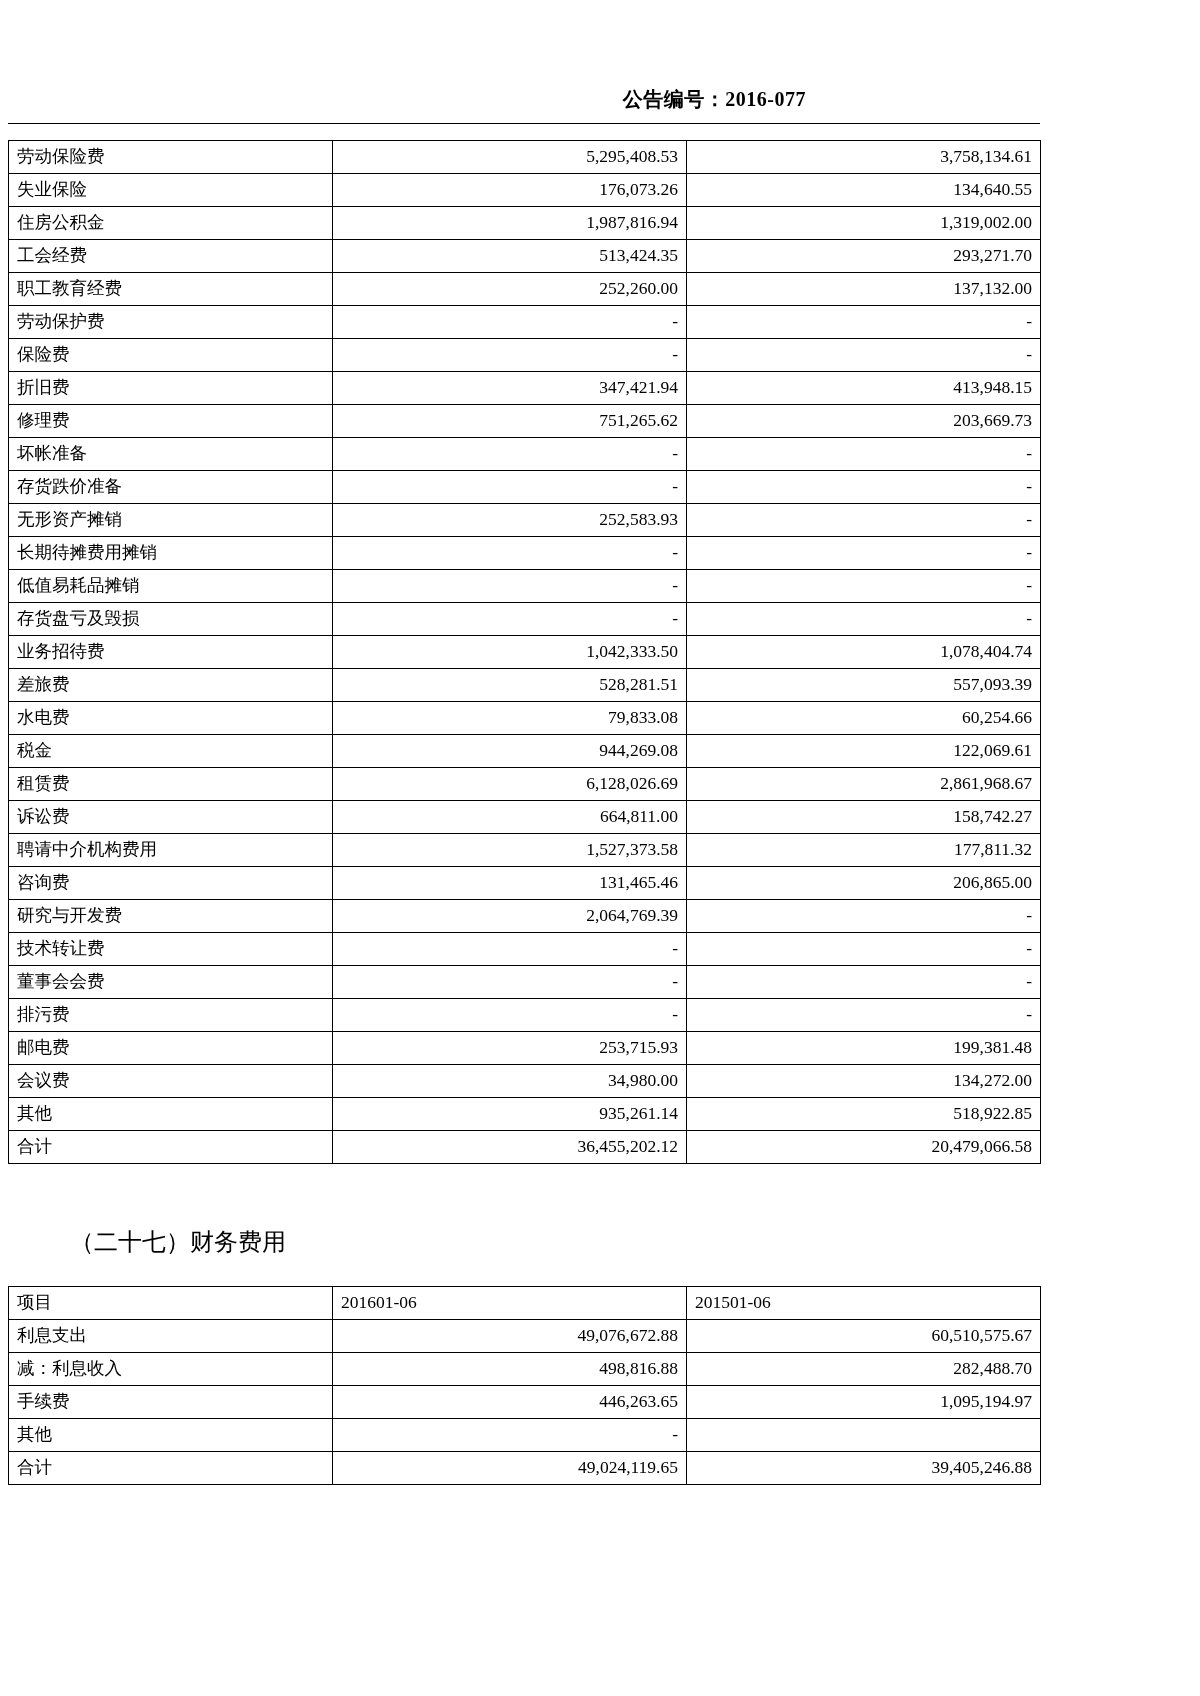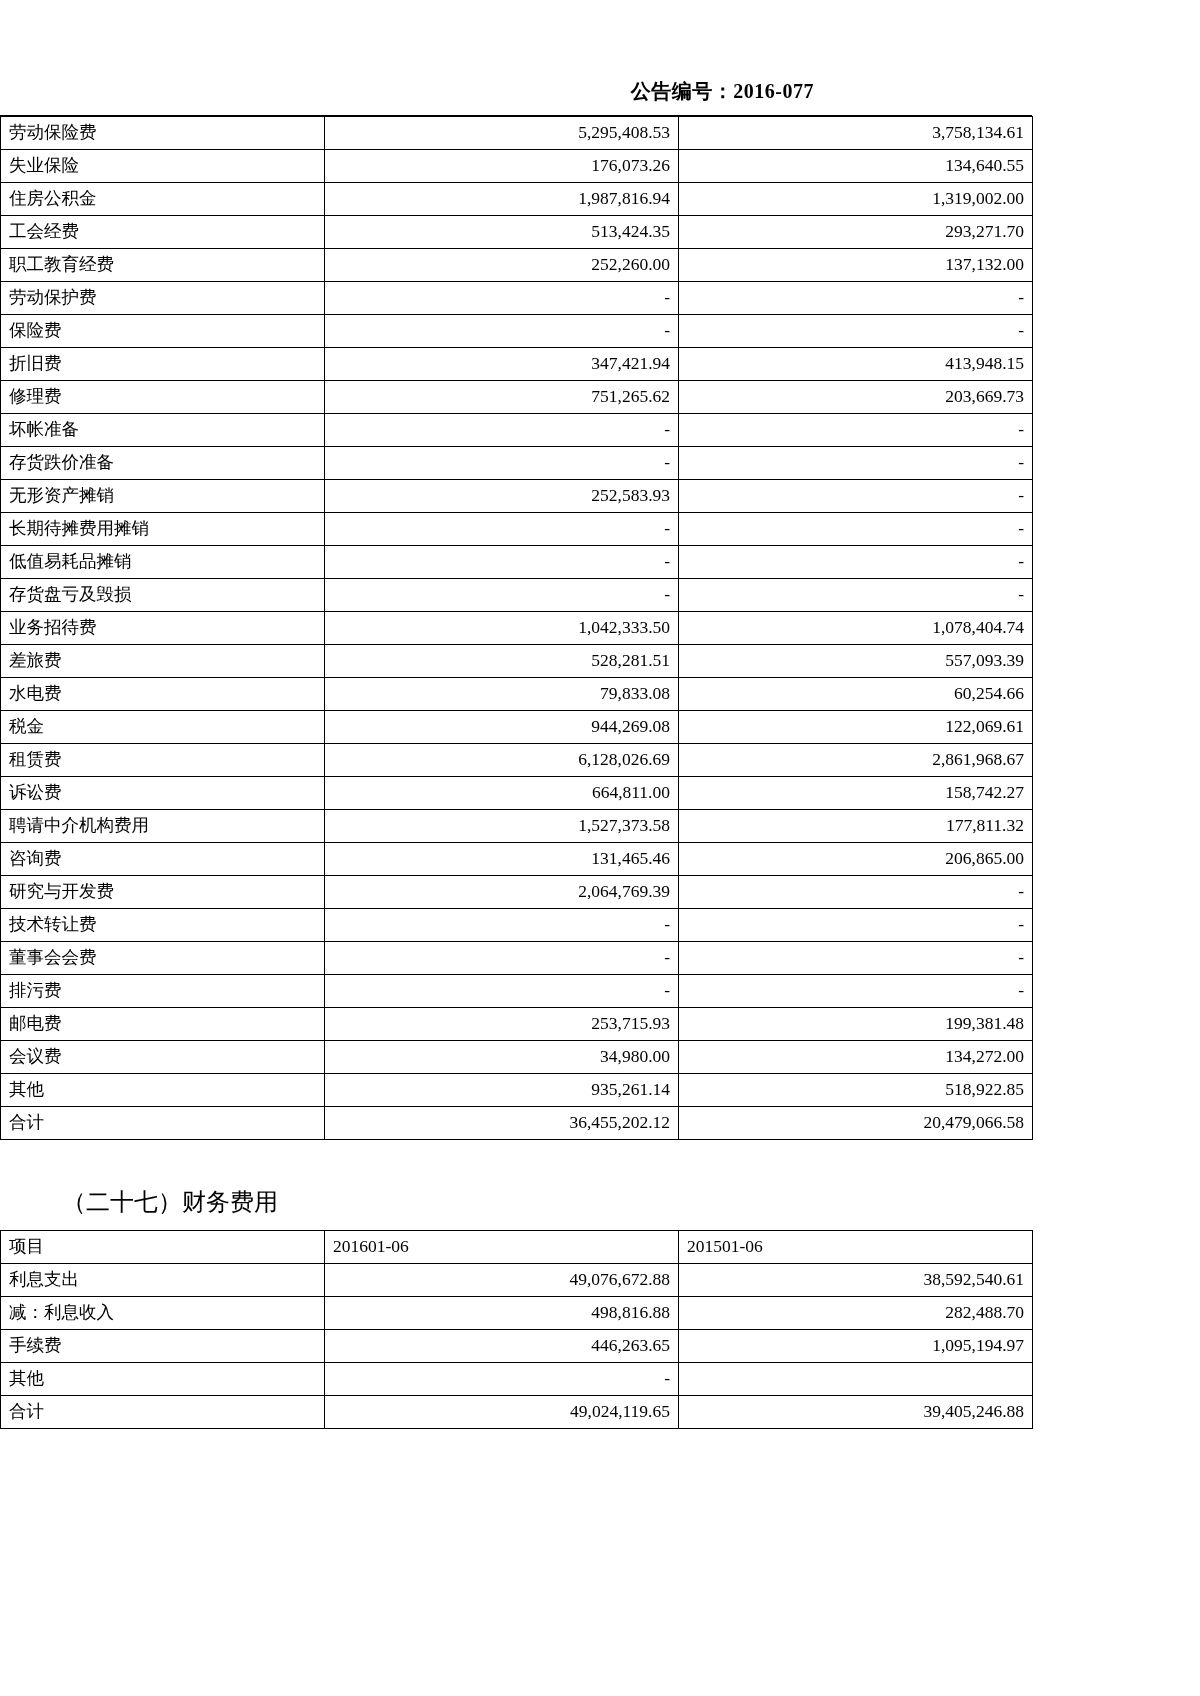--- a/index.html
+++ b/index.html
@@ -11,21 +11,21 @@
     width: 1200px;
     height: 1696px;
     font-family: "Liberation Serif", "DejaVu Serif", serif;
     color: #000000;
     position: relative;
   }
   .page {
     width: 989px;
     height: 1696px;
     box-sizing: border-box;
-    padding: 0;
+    padding: 8px;
     position: relative;
   }
   .header-area {
     padding-top: 78px;
     padding-right: 175px;
     text-align: right;
   }
   .header-code {
     font-size: 20px;
     font-weight: bold;
@@ -33,21 +33,21 @@
     font-family: "Liberation Serif", "DejaVu Serif", serif;
   }
   .header-rule {
     margin: 10px auto 0 auto;
     width: 1032px;
     border-bottom: 1.6px solid #000;
   }
   table.fin {
     border-collapse: collapse;
     width: 1032px;
-    margin: 0 auto;
+    margin: 16px auto;
     table-layout: fixed;
   }
   table.fin td {
     border: 1px solid #000;
     height: 28px;
     font-size: 17.5px;
     padding: 1px 8px 3px 8px;
     vertical-align: middle;
     line-height: 1.15;
     font-family: "Liberation Serif", "DejaVu Serif", serif;
@@ -266,21 +266,21 @@
     </colgroup>
     <tbody>
       <tr>
         <td class="head">项目</td>
         <td class="head">201601-06</td>
         <td class="head">201501-06</td>
       </tr>
       <tr>
         <td class="label">利息支出</td>
         <td class="num">49,076,672.88</td>
-        <td class="num">38,592,540.61</td>
+        <td class="num">60,510,575.67</td>
       </tr>
       <tr>
         <td class="label">减：利息收入</td>
         <td class="num">498,816.88</td>
         <td class="num">282,488.70</td>
       </tr>
       <tr>
         <td class="label">手续费</td>
         <td class="num">446,263.65</td>
         <td class="num">1,095,194.97</td>

